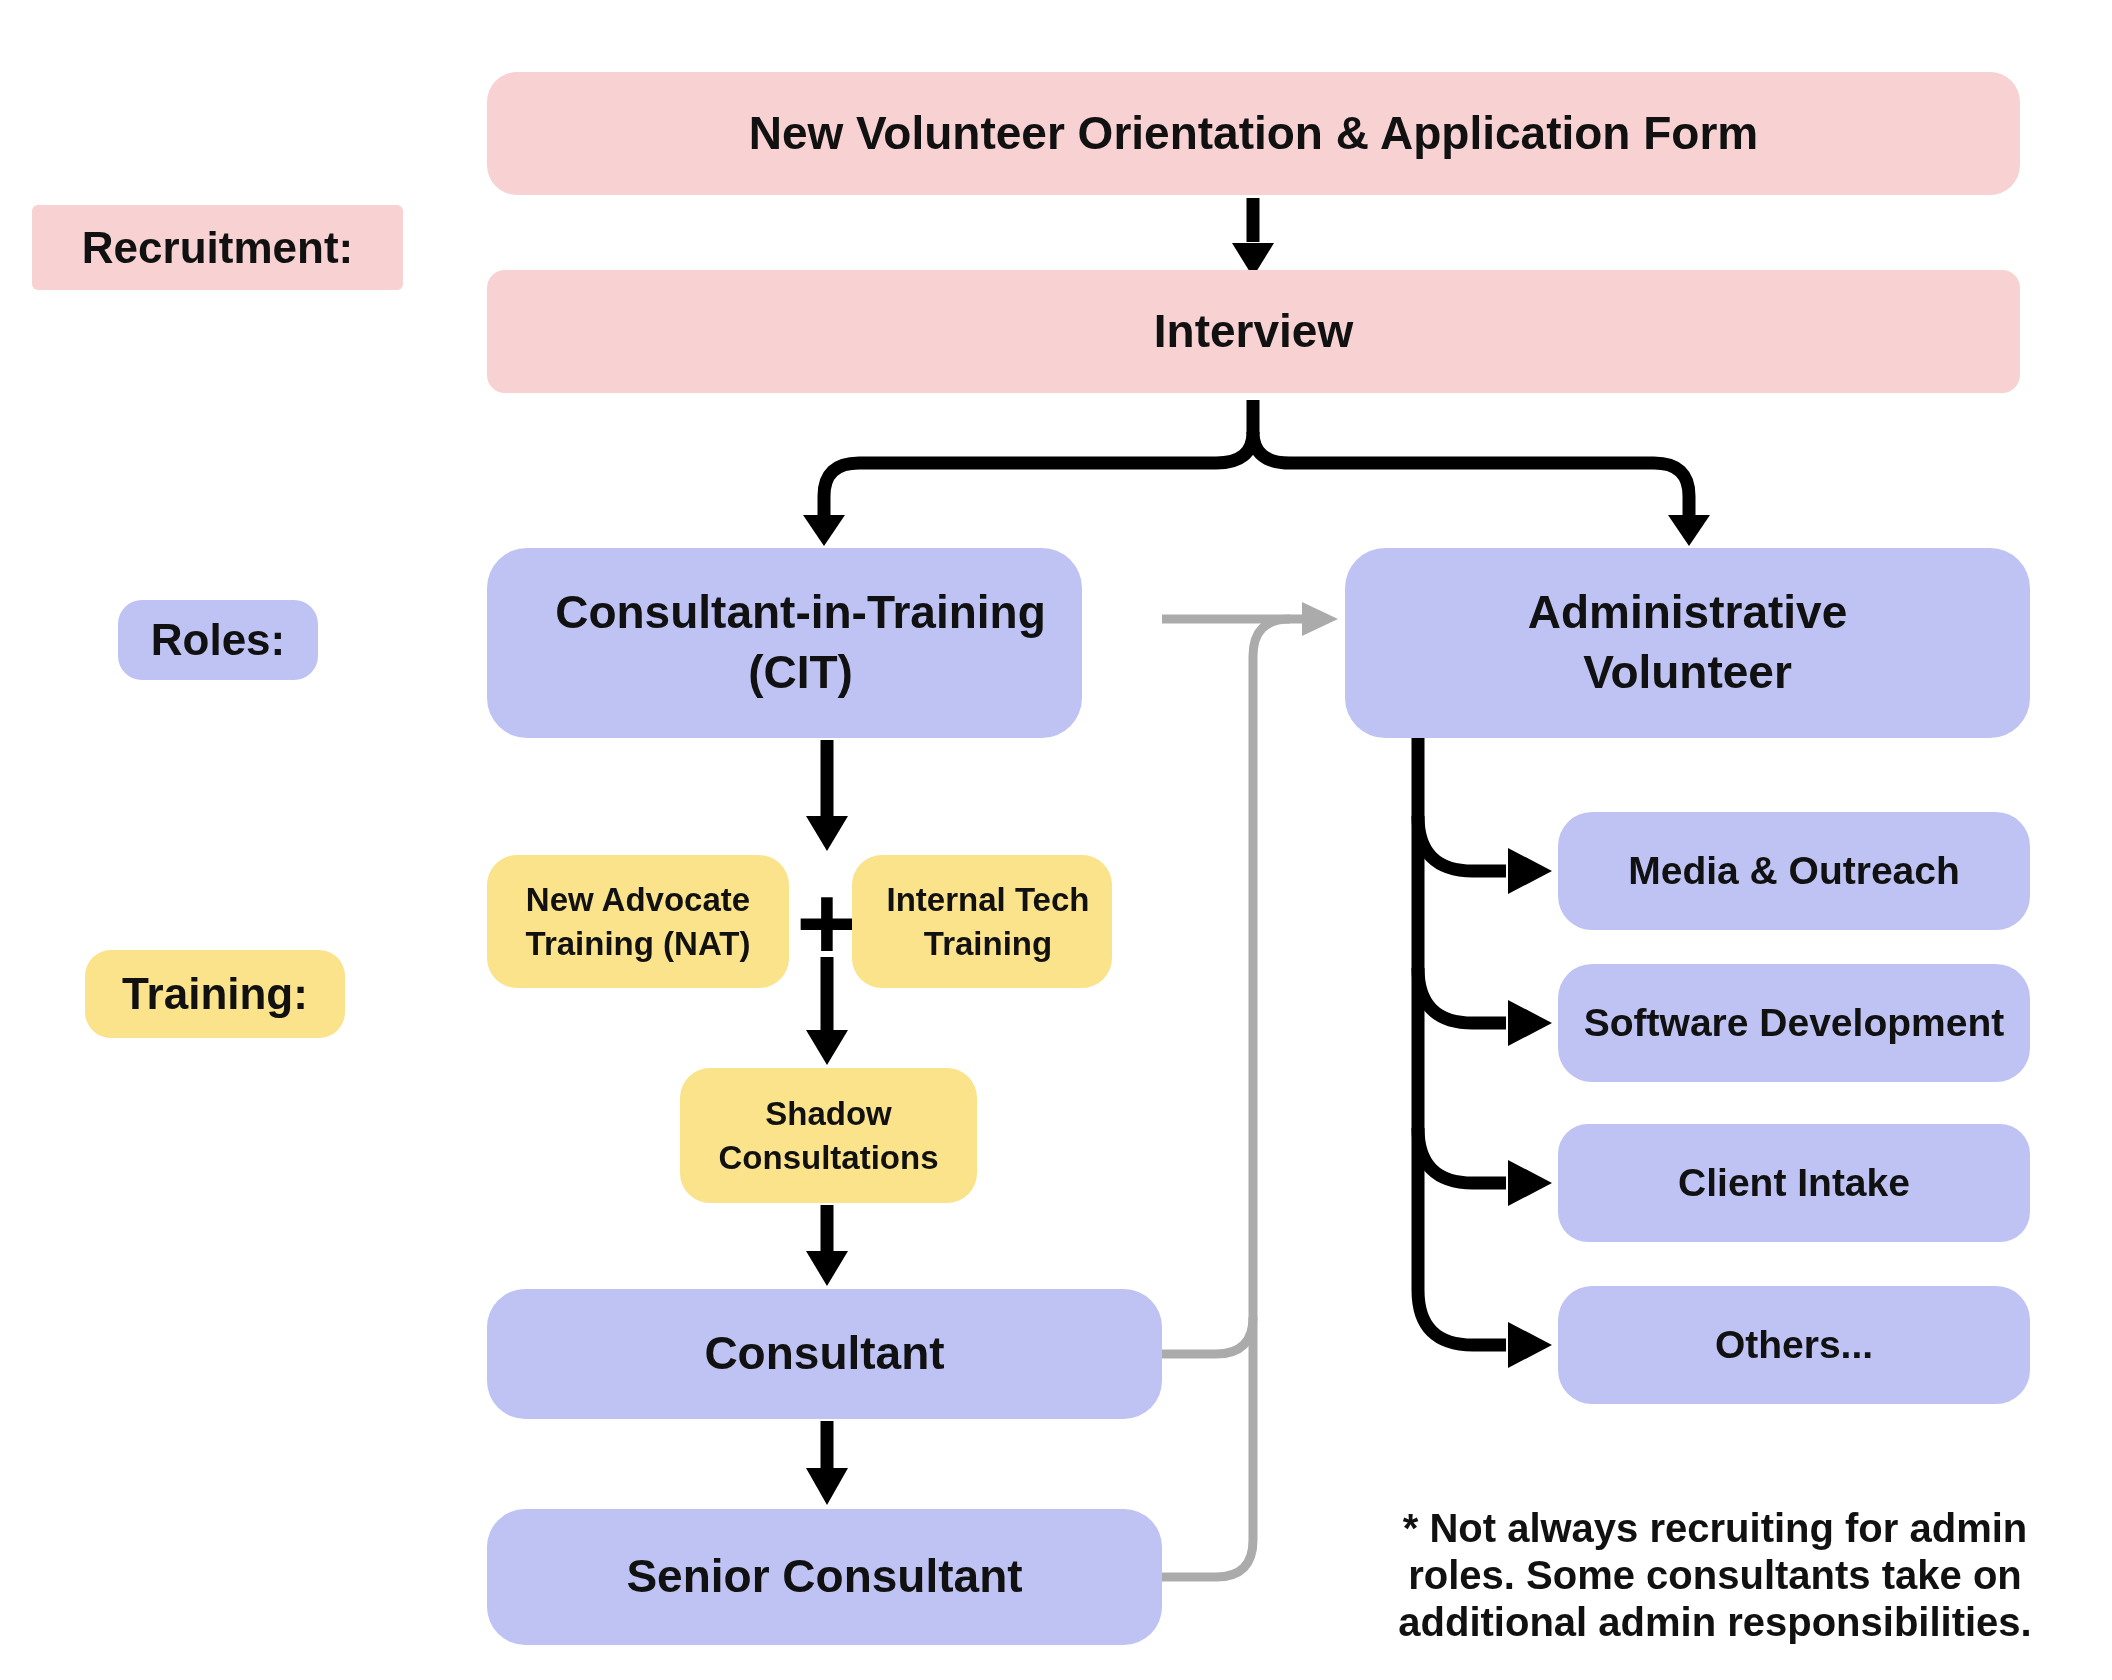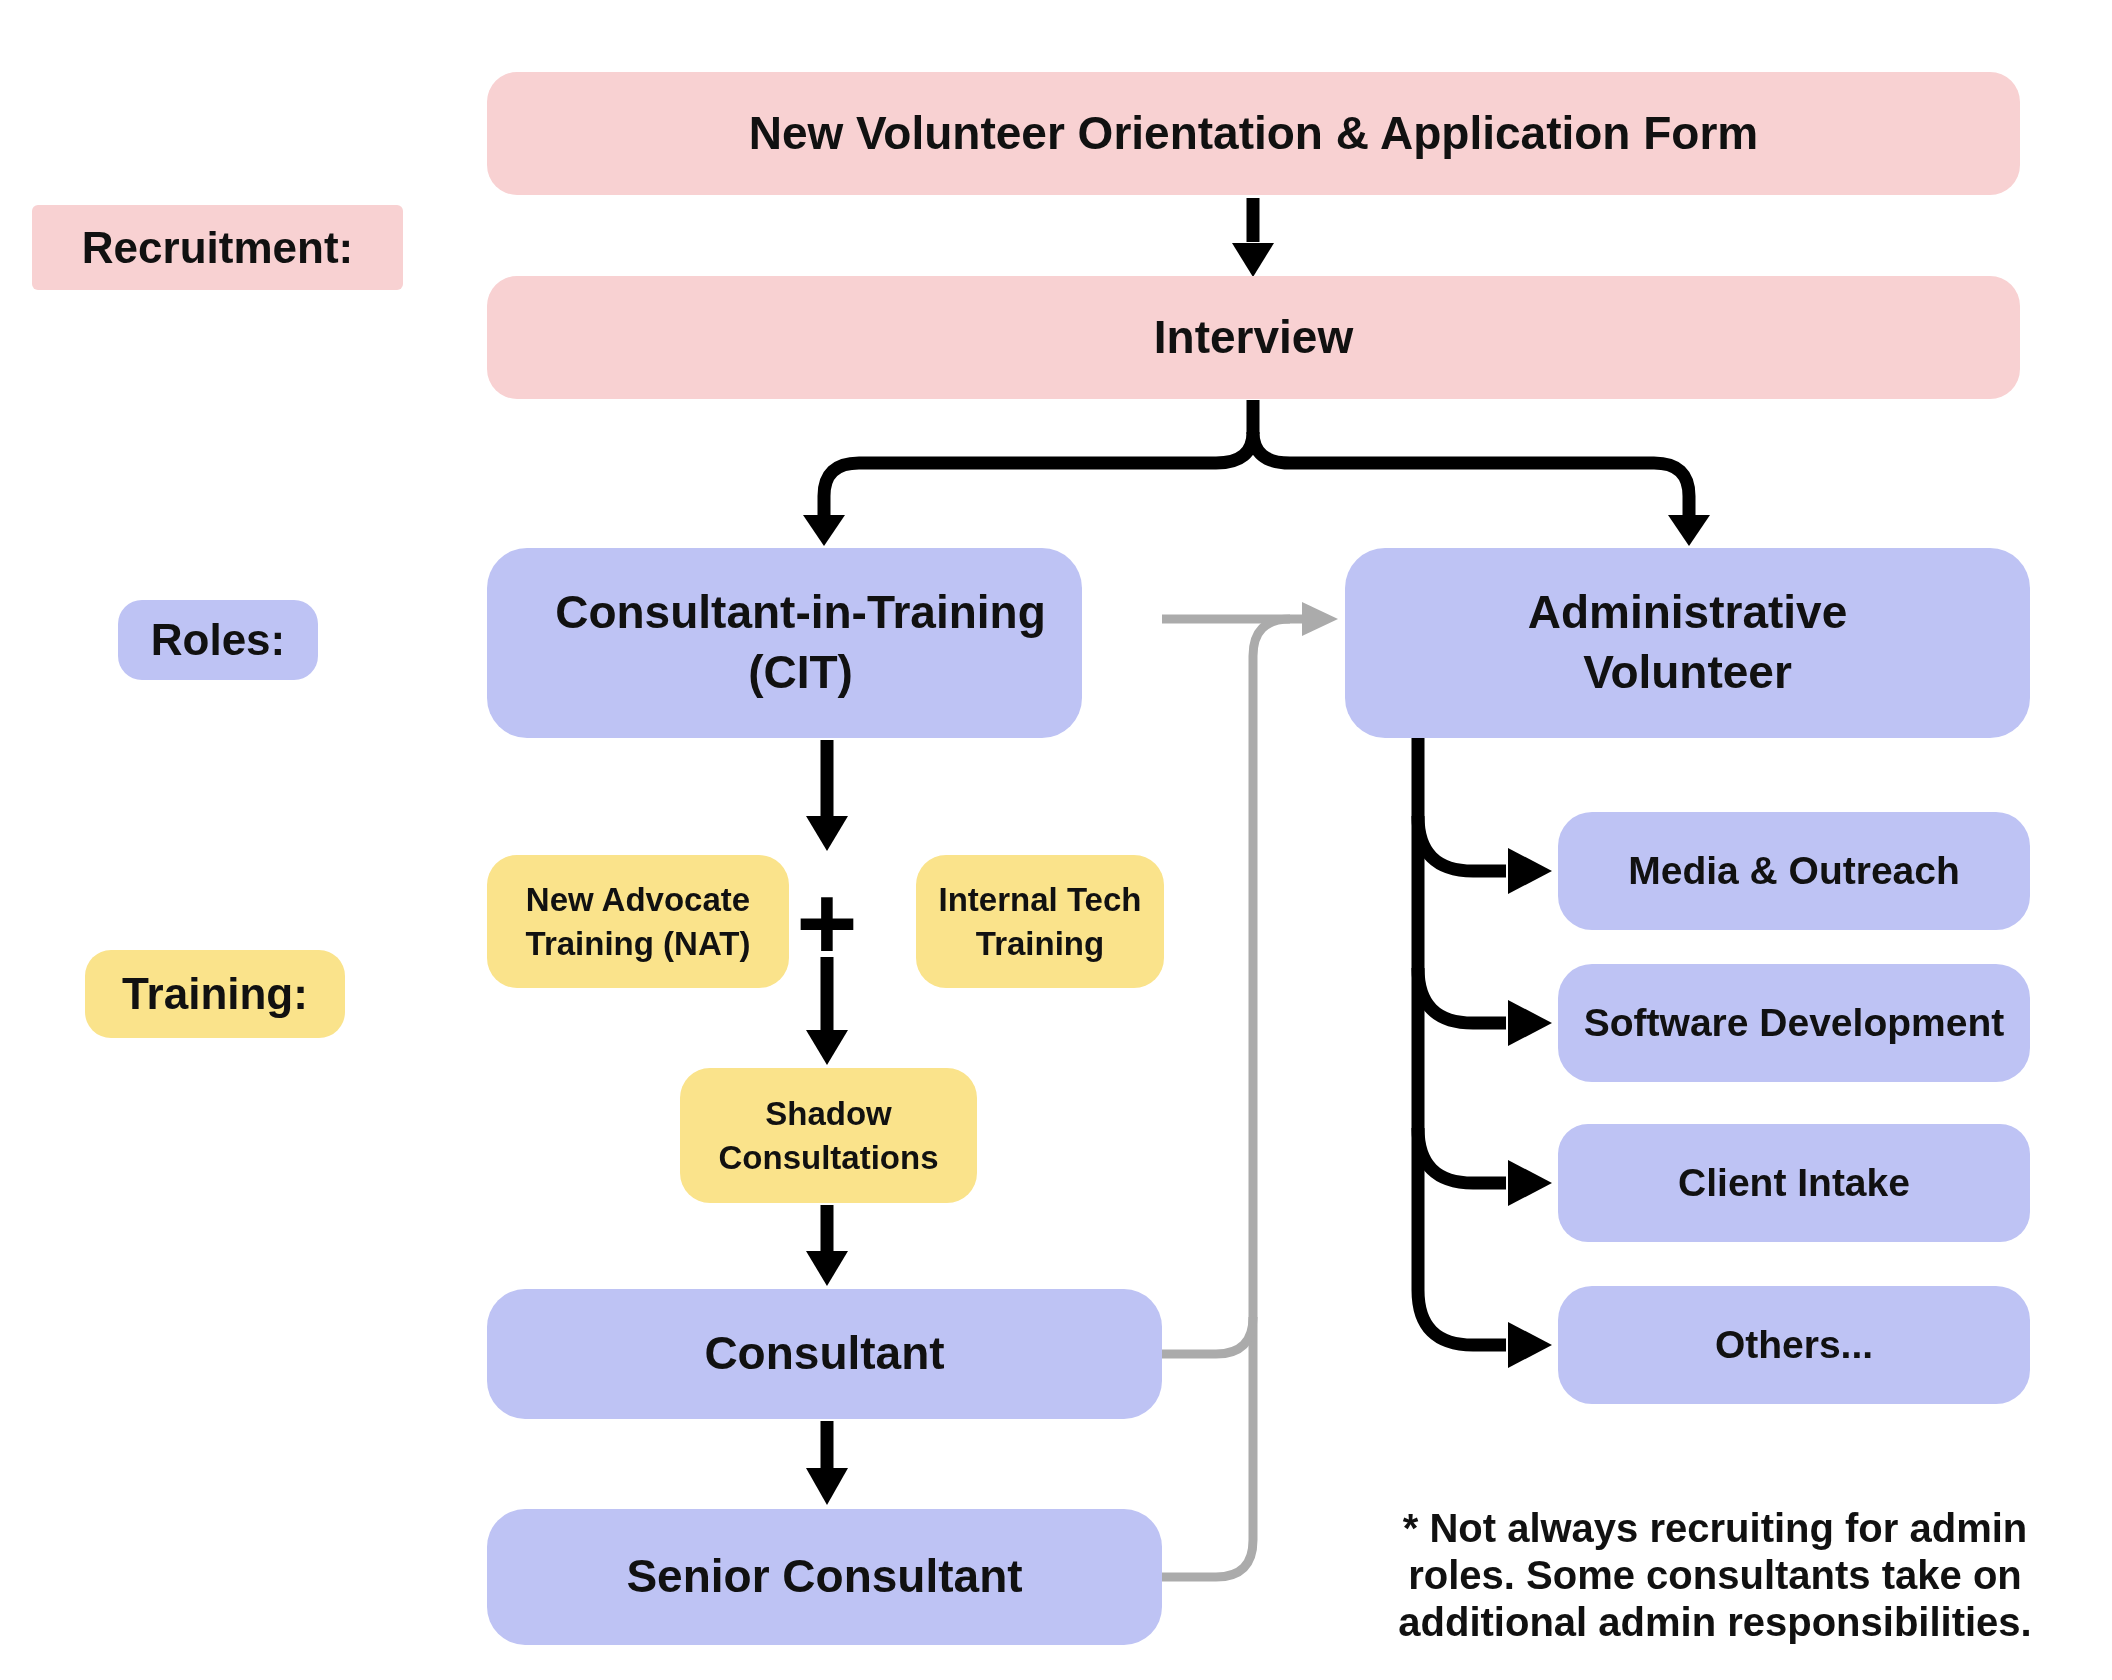--- a/index.html
+++ b/index.html
@@ -75,21 +75,21 @@
   </svg>
 
   <div class="box pink big" style="left:487px;top:72px;width:1533px;height:123px;border-radius:30px;">
     <span>New Volunteer Orientation &amp; Application Form</span>
   </div>
 
   <div class="box pink label" style="left:32px;top:205px;width:371px;height:85px;border-radius:6px;">
     <span>Recruitment:</span>
   </div>
 
-  <div class="box pink big" style="left:487px;top:276px;width:1533px;height:123px;border-radius:30px;">
+  <div class="box pink big" style="left:487px;top:270px;width:1533px;height:123px;border-radius:18px;">
     <span>Interview</span>
   </div>
 
   <div class="box purple label" style="left:118px;top:600px;width:200px;height:80px;border-radius:24px;">
     <span>Roles:</span>
   </div>
 
   <div class="box purple big" style="left:487px;top:548px;width:563px;height:190px;border-radius:40px;padding-left:32px;">
     <span>Consultant-in-Training</span>
     <span>(CIT)</span>
@@ -106,21 +106,21 @@
 
   <div class="box yellow small" style="left:487px;top:855px;width:302px;height:133px;border-radius:30px;">
     <span>New Advocate</span>
     <span>Training (NAT)</span>
   </div>
 
   <div class="plus" style="left:777px;top:862px;width:100px;height:120px;">
     <span>+</span>
   </div>
 
-  <div class="box yellow small" style="left:916px;top:855px;width:248px;height:133px;border-radius:30px;">
+  <div class="box yellow small" style="left:852px;top:855px;width:248px;height:133px;border-radius:30px;padding-left:12px;">
     <span>Internal Tech</span>
     <span>Training</span>
   </div>
 
   <div class="box yellow small" style="left:680px;top:1068px;width:297px;height:135px;border-radius:30px;">
     <span>Shadow</span>
     <span>Consultations</span>
   </div>
 
   <div class="box purple big" style="left:487px;top:1289px;width:675px;height:130px;border-radius:38px;">

